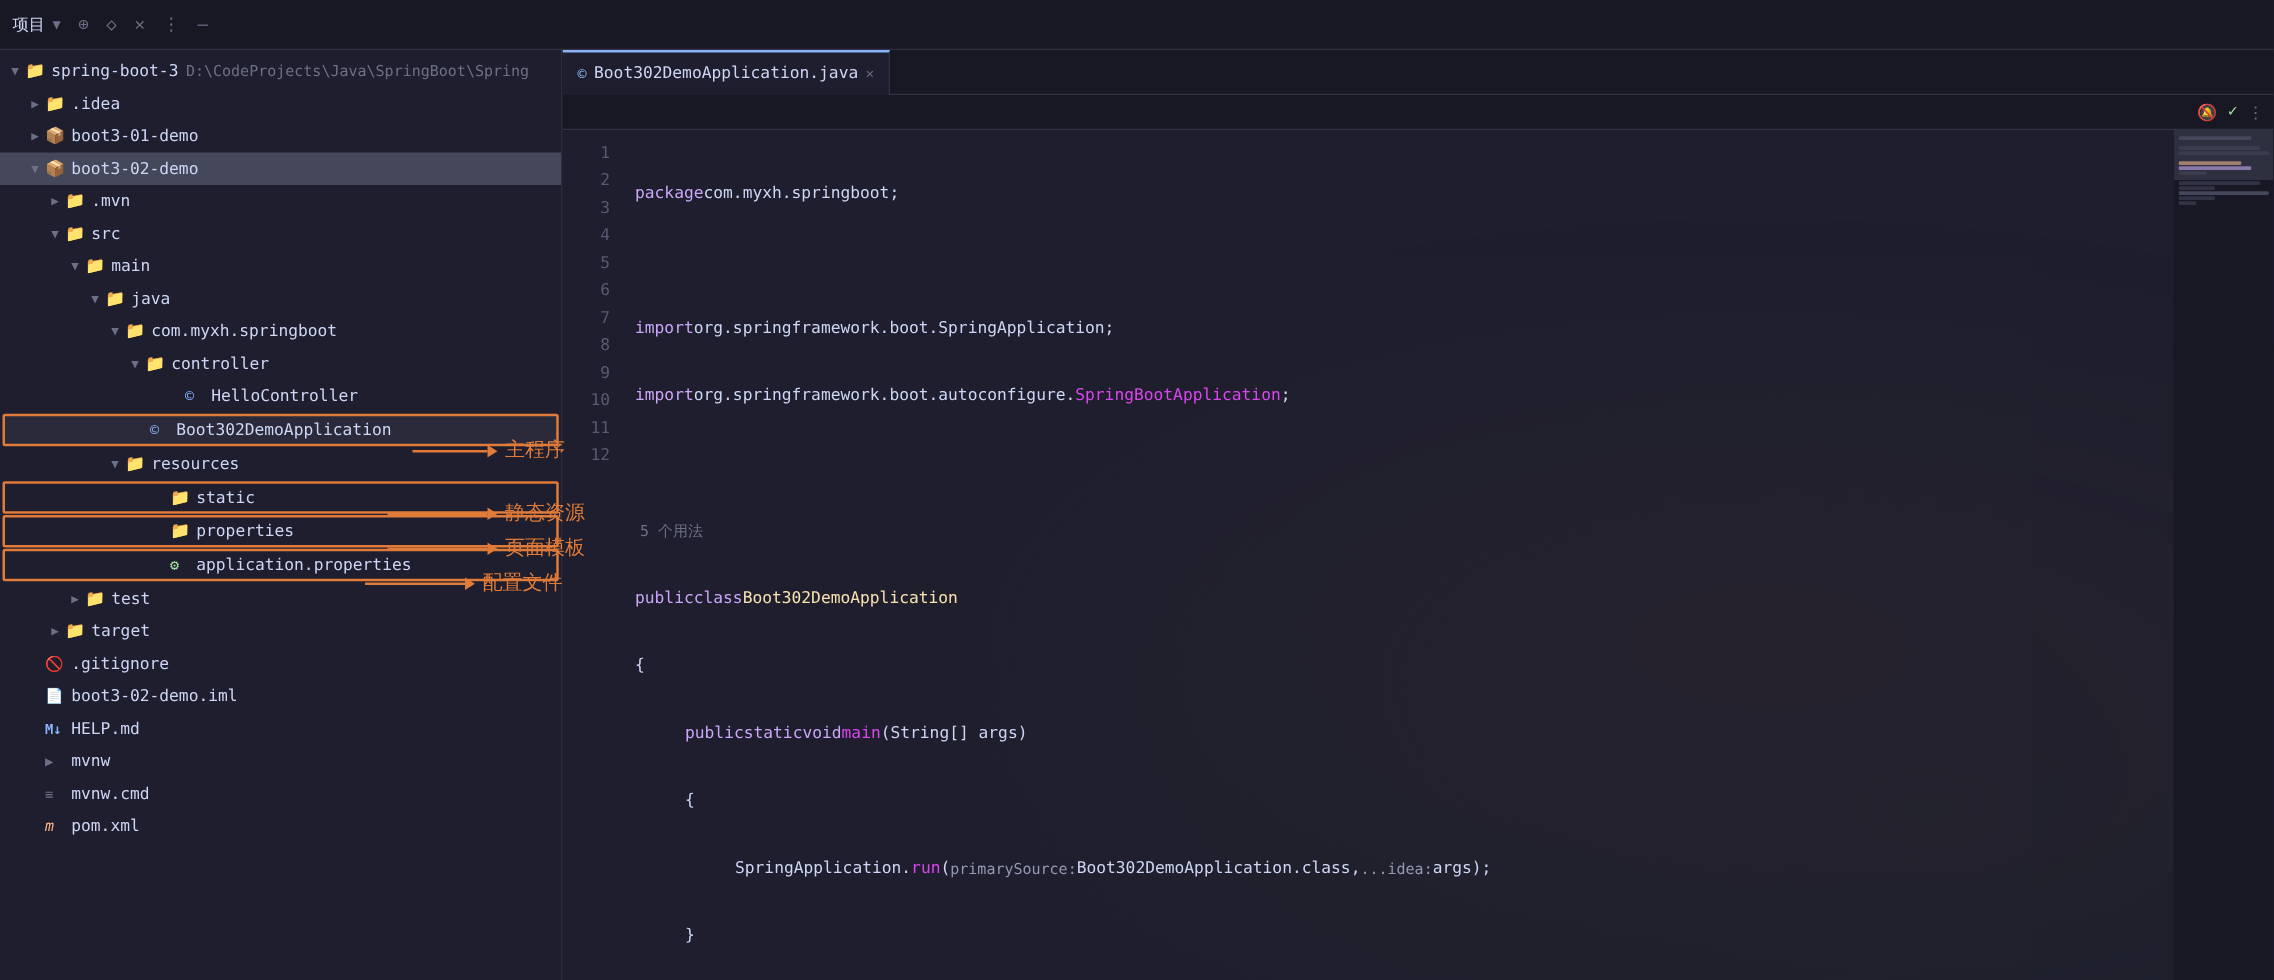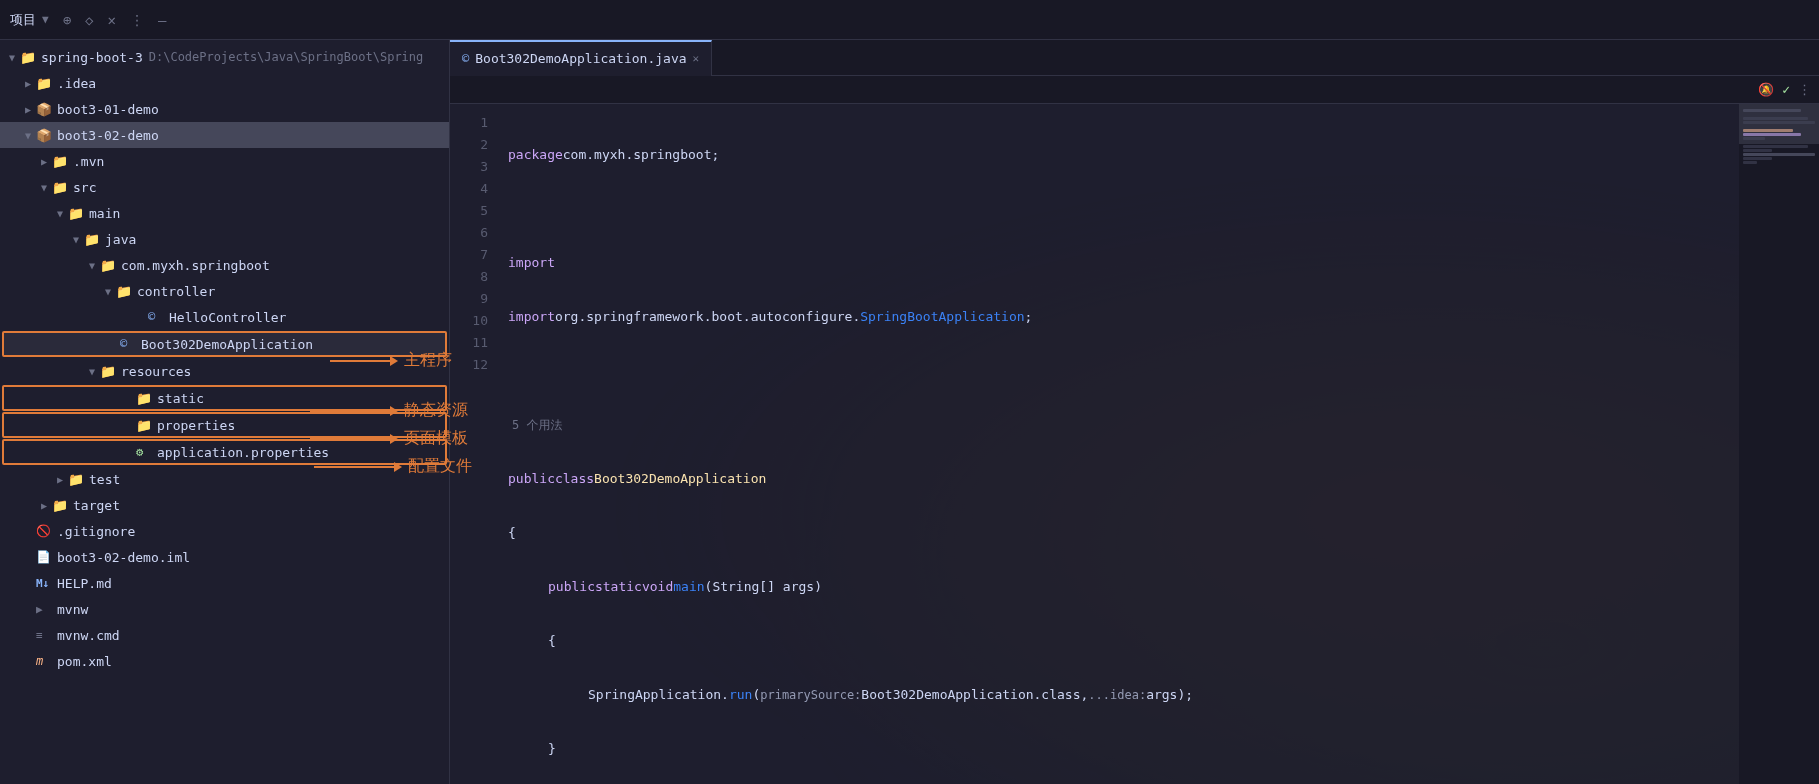--- a/index.html
+++ b/index.html
@@ -184,21 +184,21 @@
       align-items: center;
       min-height: 22px;
       position: relative;
       margin-top: 32px;
     }
 
     
     .kw { color: #cba6f7; } 
     .type { color: #f9e2af; } 
     .annotation { color: #fab387; } 
-    .fn { color: #3b82f6; } 
+    .fn { color: #d946ef; } 
     .param-hint { color: #9399b2; font-size: 12px; }
     .plain { color: #cdd6f4; }
 
     .usage-hint {
       color: #6c7086;
       font-size: 12px;
       margin-left: 4px;
     }
 
     
@@ -462,20 +462,21 @@
         <div class="code-line">
           <span class="kw">package </span>
             <span class="plain">com.myxh.springboot</span>
             <span class="plain">;</span>
         </div>
 
         <div class="code-line">&nbsp;</div>
 
         <div class="code-line">
           <span class="kw">import </span>
+            <span class="plain">org.springframework.boot.SpringApplication;</span>
         </div>
 
         <div class="code-line">
           <span class="kw">import </span>
             <span class="plain">org.springframework.boot.autoconfigure.</span>
             <span class="fn">SpringBootApplication</span>
             <span class="plain">;</span>
         </div>
 
         <div class="code-line">&nbsp;</div>
@@ -573,19 +574,19 @@
     <div style="width:0;height:0;border-top:5px solid transparent;border-bottom:5px solid transparent;border-left:8px solid #e07b39;"></div>
     <span style="color:#e07b39;font-size:16px;font-weight:500;margin-left:6px;font-family:'Microsoft YaHei',sans-serif;">静态资源</span>
   </div>
 
   <div style="position:absolute;top:428px;left:310px;display:flex;align-items:center;">
     <div style="width:80px;height:2px;background:#e07b39;"></div>
     <div style="width:0;height:0;border-top:5px solid transparent;border-bottom:5px solid transparent;border-left:8px solid #e07b39;"></div>
     <span style="color:#e07b39;font-size:16px;font-weight:500;margin-left:6px;font-family:'Microsoft YaHei',sans-serif;">页面模板</span>
   </div>
 
-  <div style="position:absolute;top:456px;left:314px;display:flex;align-items:center;">
+  <div style="position:absolute;top:456px;left:292px;display:flex;align-items:center;">
     <div style="width:80px;height:2px;background:#e07b39;"></div>
     <div style="width:0;height:0;border-top:5px solid transparent;border-bottom:5px solid transparent;border-left:8px solid #e07b39;"></div>
     <span style="color:#e07b39;font-size:16px;font-weight:500;margin-left:6px;font-family:'Microsoft YaHei',sans-serif;">配置文件</span>
   </div>
 
 </div>
 
 </body></html>

